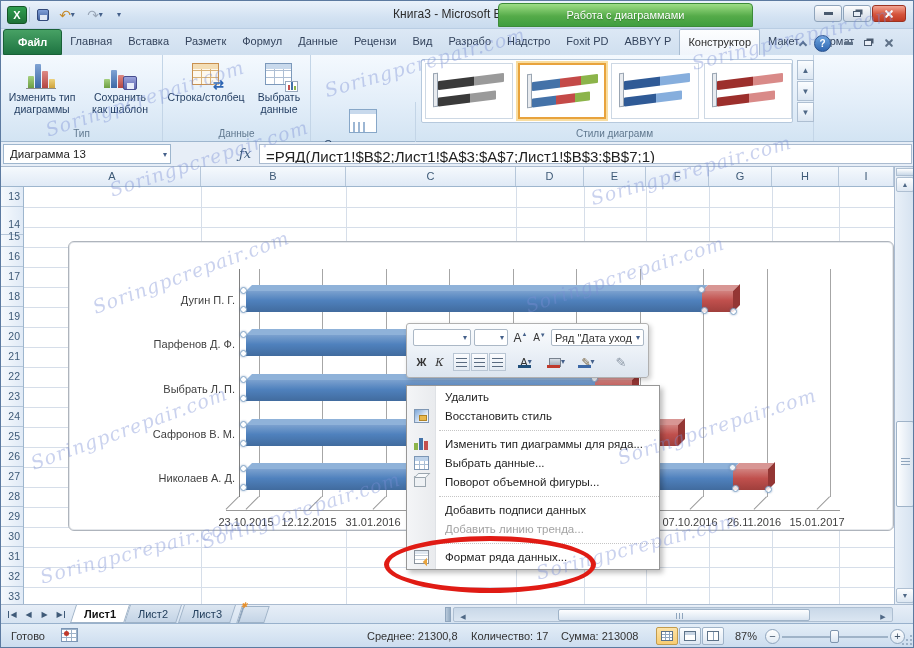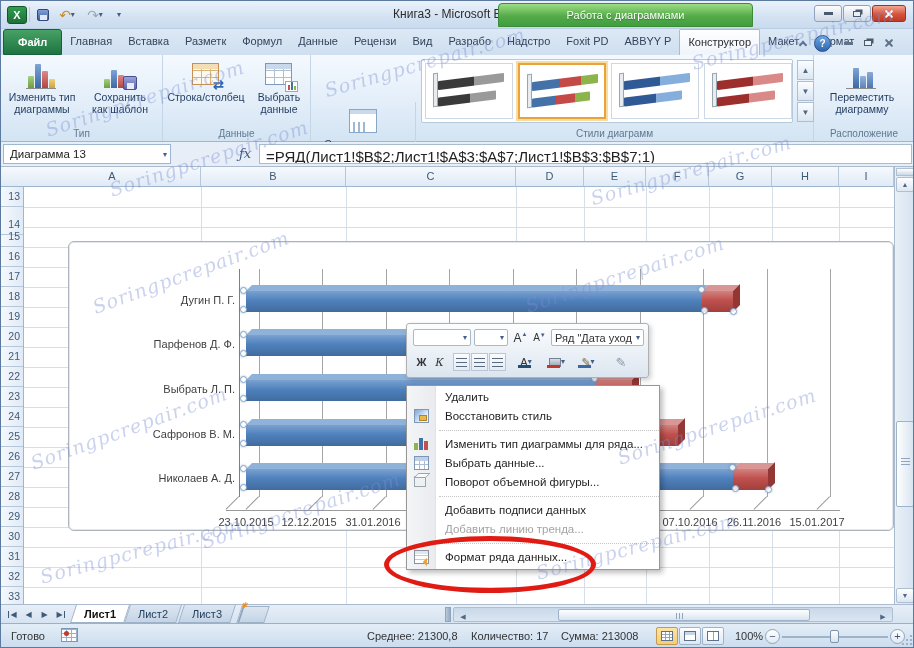--- a/index.html
+++ b/index.html
@@ -328,33 +328,20 @@
             <span class="axis"></span>
             <span class="bar b-top"></span>
             <span class="bar b-bot"></span>
           </div>
         <div class="gscroll" style="top:0;">▲</div>
         <div class="gscroll" style="top:21px;">▼</div>
         <div class="gscroll" style="top:42px;">▼</div>
       </div>
       <div class="glabel">Стили диаграмм</div>
     </div>
-    <div class="rgroup" style="left:813px;width:100px;border-right:0;">
-      <div class="bigbtn" style="left:10px;">
-        <div class="bb-icon">
-            <span class="cb cb2" style="left:8px;height:20px;"></span>
-            <span class="cb cb2" style="left:15px;height:12px;opacity:.8;"></span>
-            <span class="cb cb2" style="left:22px;height:16px;opacity:.9;"></span>
-            <span class="base"></span>
-          </div>
-        <div class="lbl">Переместить
-диаграмму</div>
-      </div>
-      <div class="glabel">Расположение</div>
-    </div>
   </div>
 
   <div id="fbar">
     <div id="namebox"><span>Диаграмма 13</span><span class="dd">▾</span></div>
     <div id="fx">ƒx</div>
     <div id="formula-area">=РЯД(Лист1!$B$2;Лист1!$A$3:$A$7;Лист1!$B$3:$B$7;1)</div>
   </div>
 
   <div id="corner"></div>
   <div id="colheaders">
@@ -643,21 +630,21 @@
     <span class="stat" style="left:560px;">Сумма: 213008</span>
     <div class="viewbtn active" style="left:655px;">
         <span class="vic grid"></span>
       </div>
     <div class="viewbtn" style="left:678px;">
         <span class="vic pl"></span>
       </div>
     <div class="viewbtn" style="left:701px;">
         <span class="vic pb"></span>
       </div>
-    <span class="stat" style="left:734px;">100%</span>
+    <span class="stat" style="left:734px;">87%</span>
     <div class="zbtn" style="left:764px;">−</div>
     <div id="zoom-track"></div>
     <div id="zoom-notch"></div>
     <div id="zoom-thumb"></div>
     <div class="zbtn" style="left:889px;">+</div>
     <div id="grip"></div>
   </div>
 
   <div id="wm">
       <div class="wmtext" style="left: 40px; top: 86px; transform: rotate(-18deg);">Soringpcrepair.com</div>

